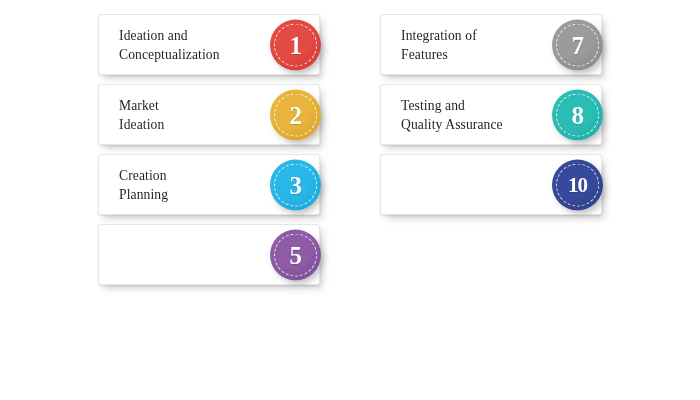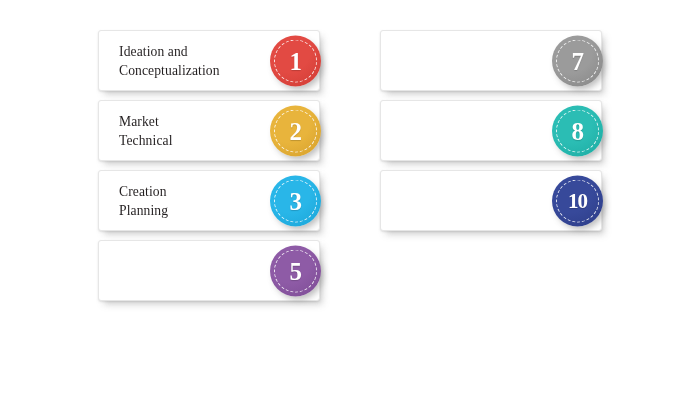--- a/index.html
+++ b/index.html
@@ -9,21 +9,21 @@
     font-family:"Liberation Serif", serif;
     overflow:hidden;
     position:relative;
   }
   #infographic{
     position:absolute;
     inset:0;
     display:flex;
     justify-content:center;
     gap:60px;
-    padding-top:30px;
+    padding-top:14px;
     box-sizing:border-box;
   }
   .column{
     display:flex;
     flex-direction:column;
     gap:9px;
     width:222px;
   }
   .step-card{
     position:relative;
@@ -96,21 +96,21 @@
         <div class="step-label">Ideation and
 Conceptualization</div>
         <div class="badge" style="background: radial-gradient(circle at 36% 30%, rgb(226, 74, 67) 0%, rgb(226, 74, 67) 45%, rgb(207, 58, 51) 100%);">
           <span class="ring"></span>
           <span class="num">1</span>
         </div>
       </div>
       <div class="step-card">
         <div class="card-body"></div>
         <div class="step-label">Market
-Technical</div>
+Ideation</div>
         <div class="badge" style="background: radial-gradient(circle at 36% 30%, rgb(232, 180, 60) 0%, rgb(232, 180, 60) 45%, rgb(212, 158, 42) 100%);">
           <span class="ring"></span>
           <span class="num">2</span>
         </div>
       </div>
       <div class="step-card">
         <div class="card-body"></div>
         <div class="step-label">Creation
 Planning</div>
         <div class="badge" style="background: radial-gradient(circle at 36% 30%, rgb(41, 182, 232) 0%, rgb(41, 182, 232) 45%, rgb(24, 163, 214) 100%);">
@@ -122,27 +122,31 @@
         <div class="card-body"></div>
         <div class="badge" style="background: radial-gradient(circle at 36% 30%, rgb(142, 91, 166) 0%, rgb(142, 91, 166) 45%, rgb(123, 74, 147) 100%);">
           <span class="ring"></span>
           <span class="num">5</span>
         </div>
       </div>
     </div>
     <div class="column">
       <div class="step-card">
         <div class="card-body"></div>
+        <div class="step-label">Integration of
+Features</div>
         <div class="badge" style="background: radial-gradient(circle at 36% 30%, rgb(155, 155, 155) 0%, rgb(155, 155, 155) 45%, rgb(132, 132, 132) 100%);">
           <span class="ring"></span>
           <span class="num">7</span>
         </div>
       </div>
       <div class="step-card">
         <div class="card-body"></div>
+        <div class="step-label">Testing and
+Quality Assurance</div>
         <div class="badge" style="background: radial-gradient(circle at 36% 30%, rgb(43, 189, 180) 0%, rgb(43, 189, 180) 45%, rgb(26, 169, 160) 100%);">
           <span class="ring"></span>
           <span class="num">8</span>
         </div>
       </div>
       <div class="step-card">
         <div class="card-body"></div>
         <div class="badge wide" style="background: radial-gradient(circle at 36% 30%, rgb(55, 73, 154) 0%, rgb(55, 73, 154) 45%, rgb(43, 59, 133) 100%);">
           <span class="ring"></span>
           <span class="num">10</span>

